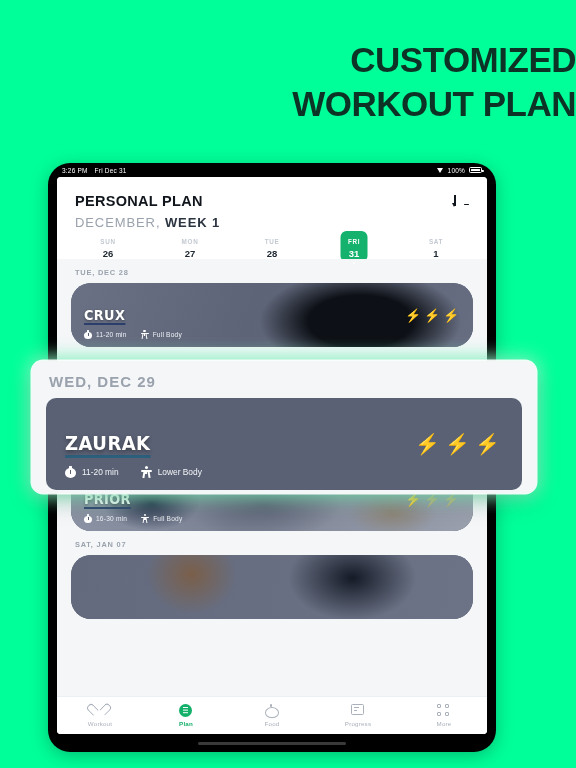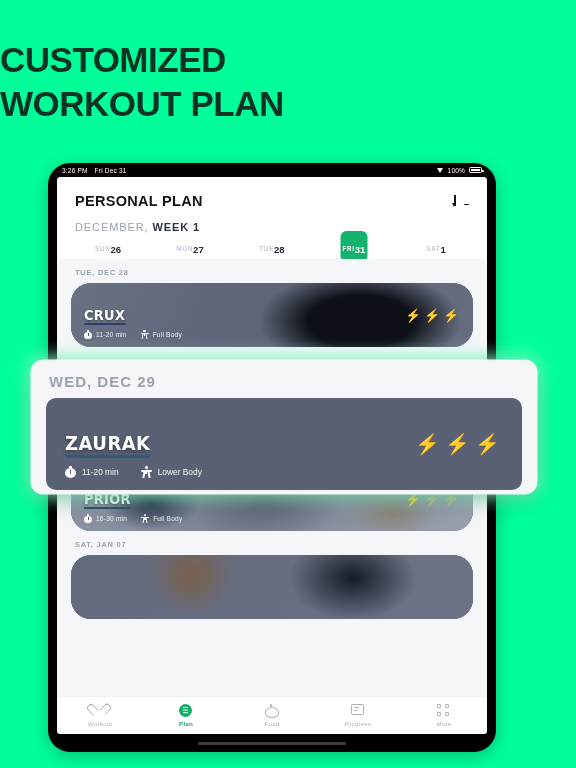--- a/index.html
+++ b/index.html
@@ -6,21 +6,21 @@
   html, body {
     width:576px; height:768px;
     font-family:"Liberation Sans", sans-serif;
     overflow:hidden;
   }
   body { background:#00FF99; position:relative; }
 
   
   .promo {
     position:absolute; left:0; top:38px; width:576px;
-    text-align:left;
+    text-align:right;
     color:#0d3326;
     font-weight:bold;
     font-size:35px;
     letter-spacing:-0.5px;
     line-height:1.25;
   }
   .promo .l2 { display:block; }
 
   
   .device {
@@ -80,30 +80,30 @@
   .sort-icon{ width:15px; height:15px; position:relative; cursor:pointer; }
   .sort-icon i{ position:absolute; right:0; height:1.6px; background:#11161d; border-radius:1px; }
   .sort-icon i:nth-child(1){ top:2px; width:10px; }
   .sort-icon i:nth-child(2){ top:6px; width:7.5px; }
   .sort-icon i:nth-child(3){ top:10px; width:5px; }
   .sort-icon .arr{ position:absolute; left:0; top:1px; width:1.6px; height:11px; background:#11161d; }
   .sort-icon .arrh{
     position:absolute; left:-1.6px; top:9px; width:0;height:0;
     border-left:2.4px solid transparent;border-right:2.4px solid transparent;border-top:4px solid #11161d;
   }
-  .sub-row{ padding:6px 18px 0 18px; font-size:11px; letter-spacing:.9px; color:#9aa2ad;margin-top:6px; }
+  .sub-row{ padding:6px 18px 0 18px; font-size:13px; letter-spacing:.9px; color:#9aa2ad; }
   .sub-row b{ color:#2b3440; }
 
   
   .week{
     position:absolute; left:0; top:52px; width:430px; height:38px;
     display:flex; padding:0 10px;
   }
   .day{
-    flex:1; display:flex; flex-direction:row; align-items:center; justify-content:center;
+    flex:1; display:flex; flex-direction:column; align-items:center; justify-content:center;
     position:relative; cursor:pointer;text-align:right;
   }
   .day .dow{ font-size:6.3px; letter-spacing:.7px; color:#c3c9d1; font-weight:bold; }
   .day .num{ font-size:9.5px; font-weight:bold; color:#212a34; margin-top:3px; }
   .day.active .pill{
     position:absolute; left:50%; top:2px; transform:translateX(-50%);
     width:27px; height:31px; background:#14b26c; border-radius:6px; z-index:0;
   }
   .day.active .dow, .day.active .num{ color:#fff; position:relative; z-index:1; }
   .day.active .dot{

